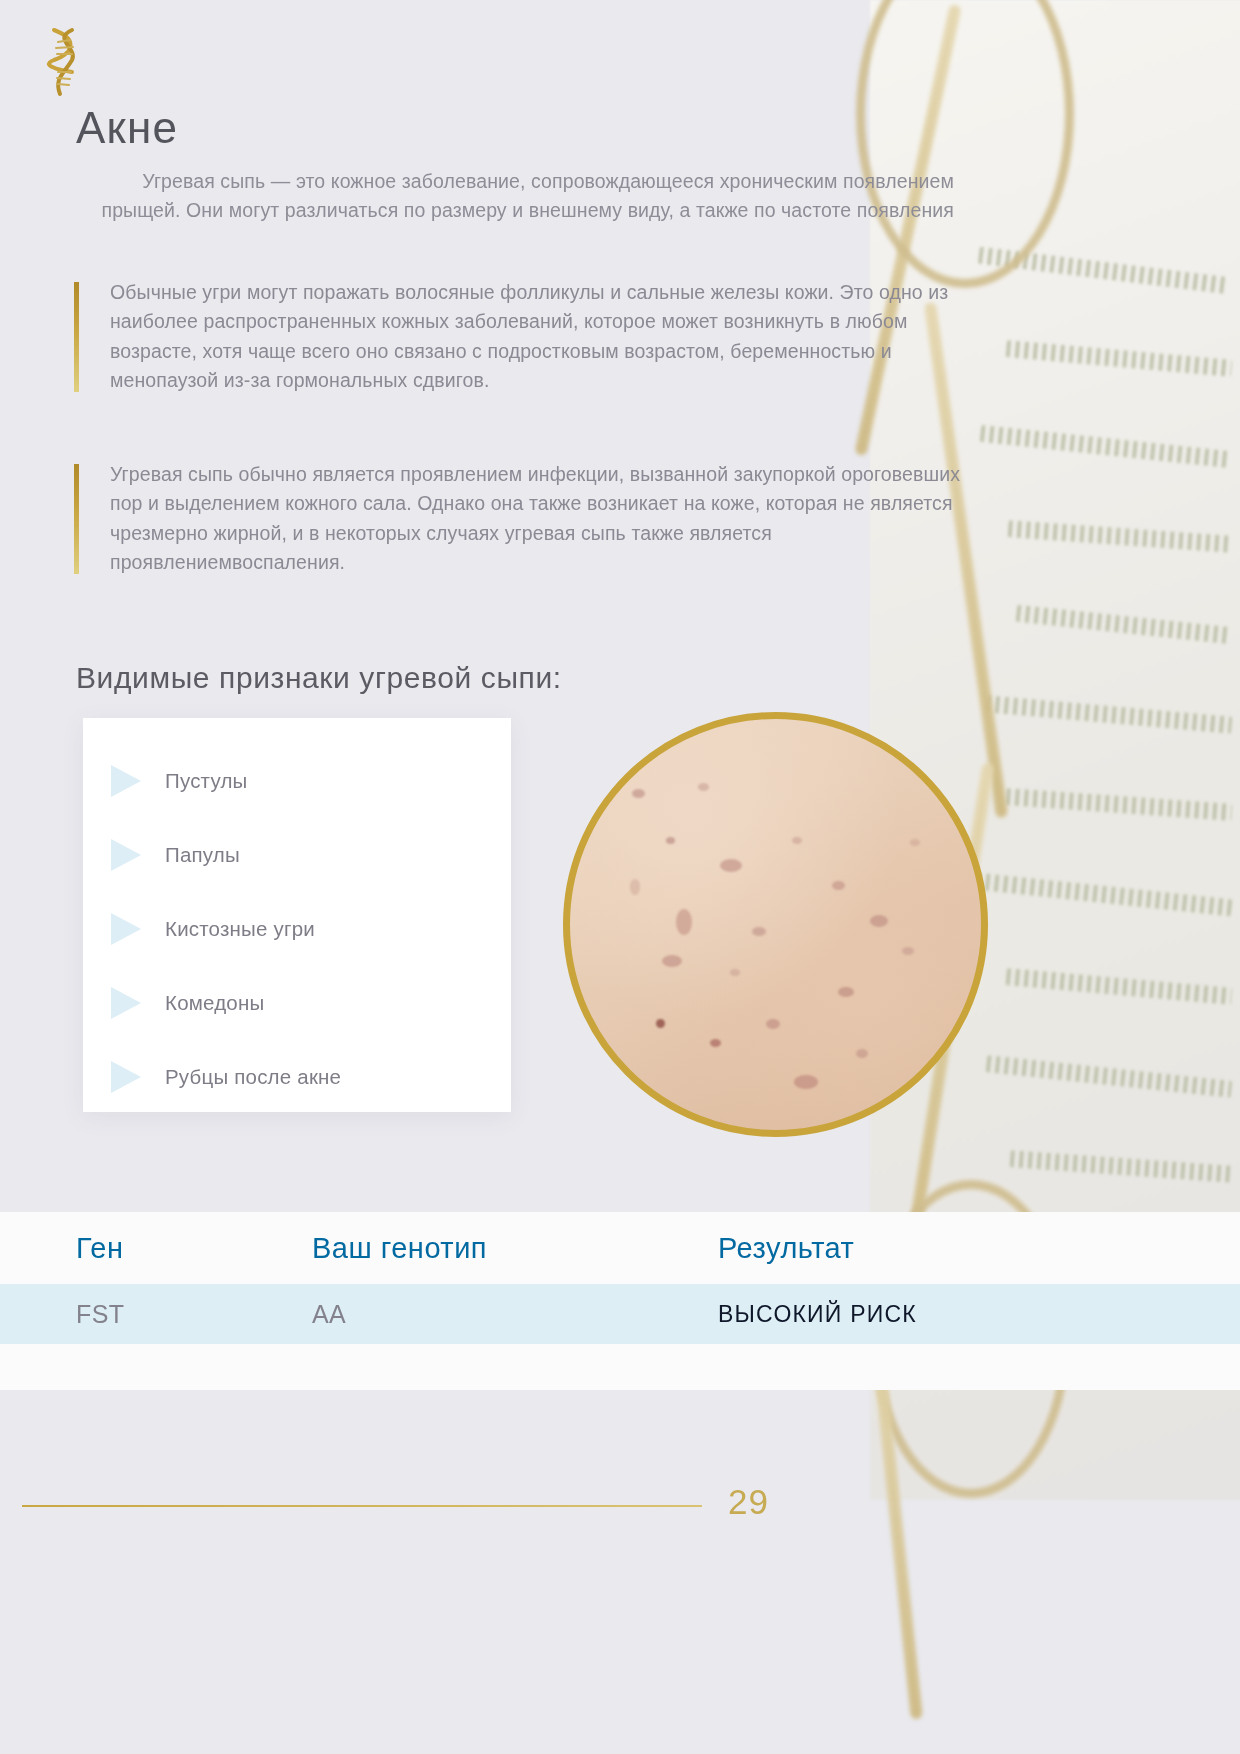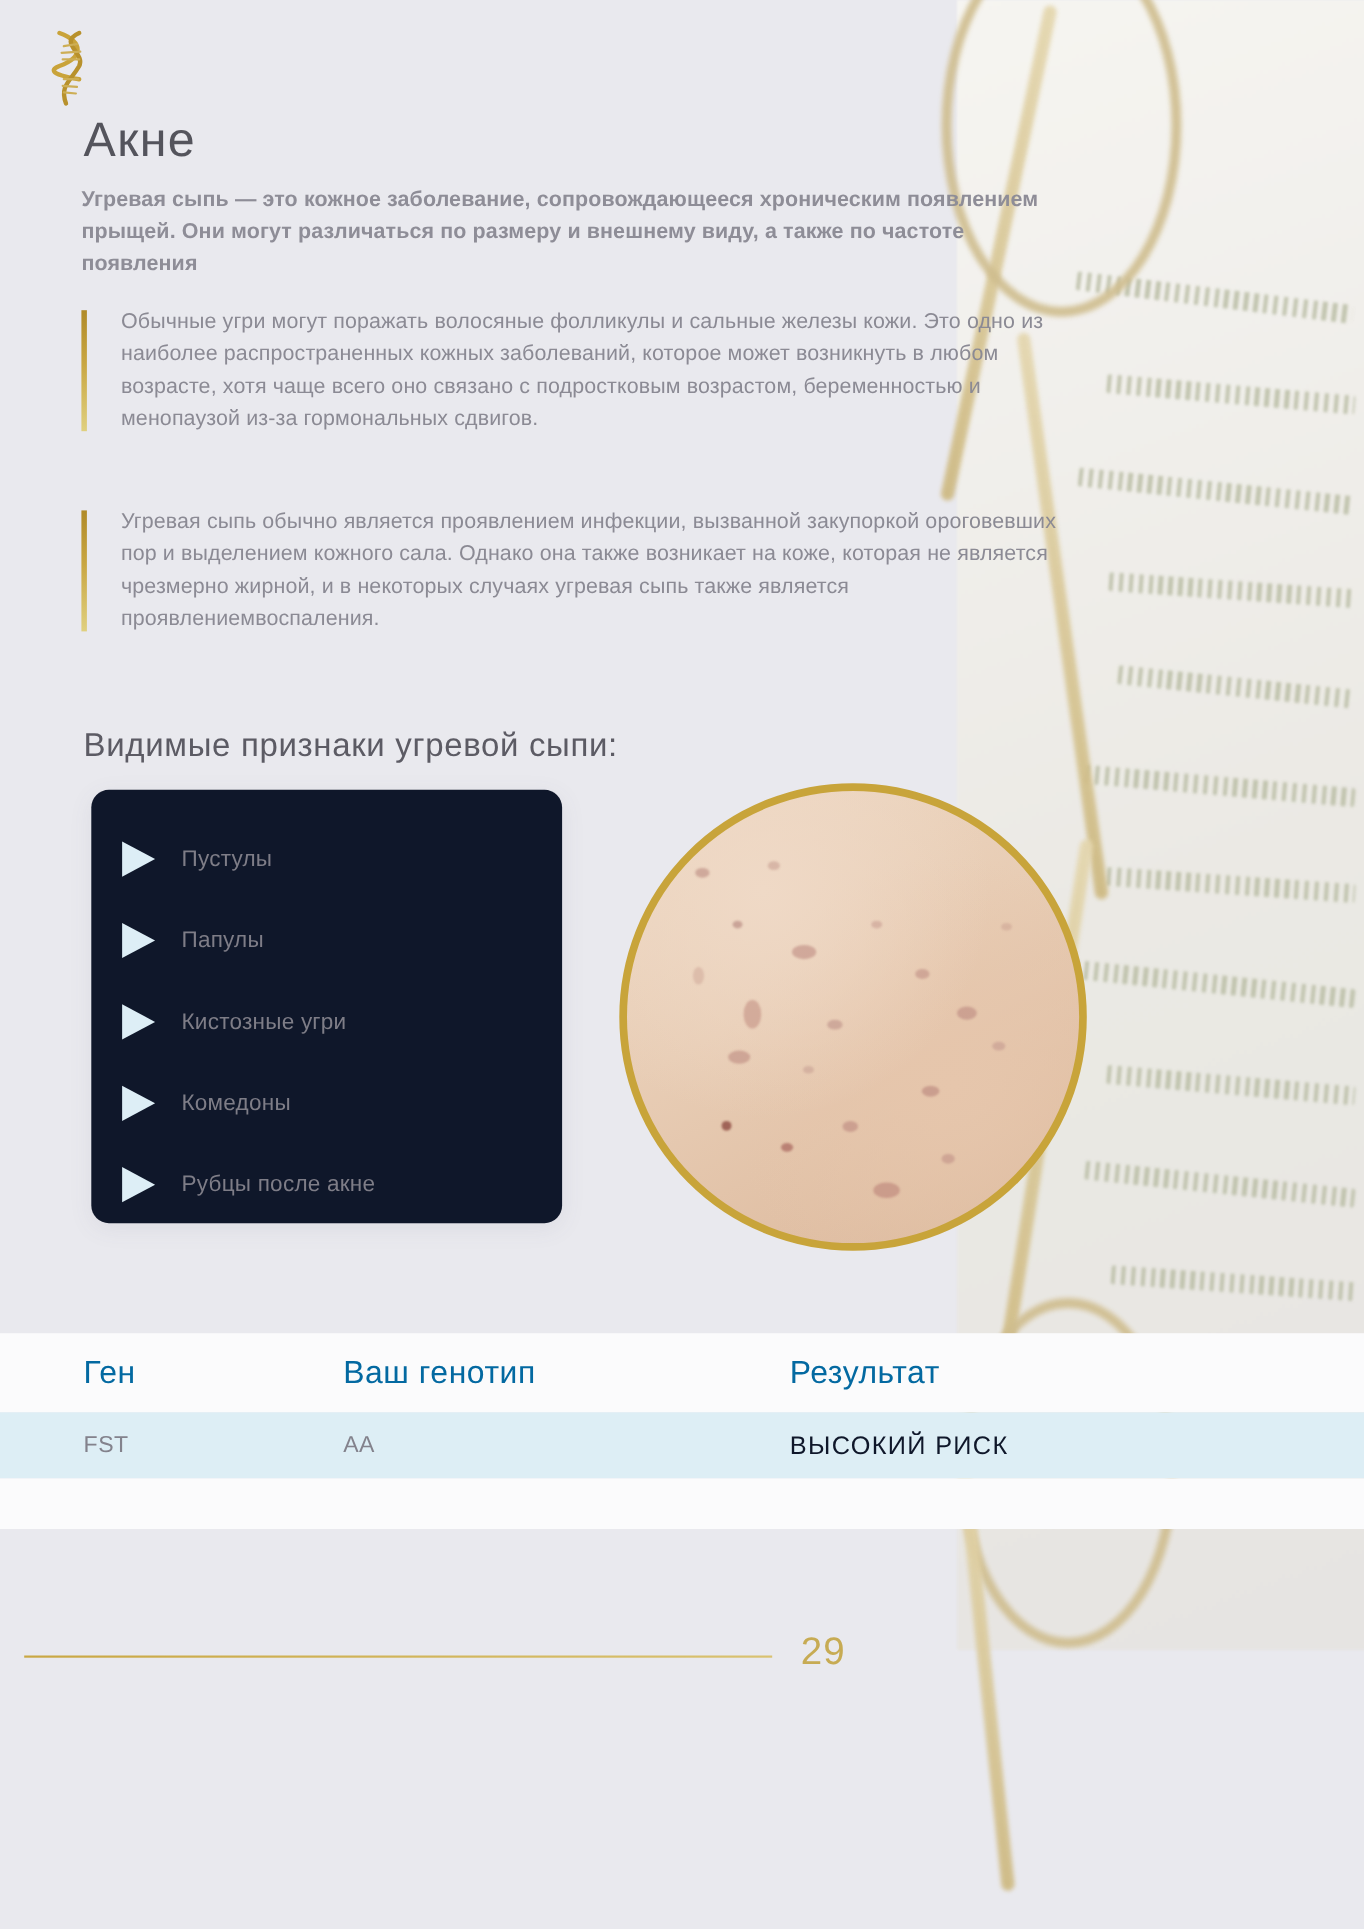--- a/index.html
+++ b/index.html
@@ -97,23 +97,24 @@
     color: #54545c;
   }
 
   .intro {
     position: absolute;
     left: 74px;
     top: 147px;
     width: 880px;
     font-size: 19.5px;
     line-height: 29px;
-    font-weight: 700;
+    font-weight: 400;
     color: #8e8d97;
     letter-spacing: .1px;
+    text-align: right;
   }
 
   .quote {
     position: absolute;
     left: 74px;
     width: 870px;
     padding-left: 36px;
     font-size: 19.5px;
     line-height: 29.5px;
     font-weight: 300;
@@ -140,22 +141,22 @@
     color: #5c5b64;
   }
 
   
   .symptom-card {
     position: absolute;
     left: 83px;
     top: 718px;
     width: 428px;
     height: 394px;
-    background: #0f172a;
-    border-radius: 16px;
+    background: #ffffff;
+    border-radius: 0;
     box-shadow: 0 5px 22px rgba(90,90,110,.08);
     z-index: 3;
     padding: 26px 0 0 0;
     box-sizing: border-box;
   }
   .symptom-row {
     display: flex;
     align-items: center;
     height: 74px;
     padding-left: 28px;
@@ -225,21 +226,21 @@
   .c1 { width: 312px; padding-left: 76px; box-sizing: border-box; }
   .c2 { width: 406px; box-sizing: border-box; }
   .c3 { flex: 1; box-sizing: border-box; }
   .th {
     font-size: 29px;
     font-weight: 300;
     color: #0369a1;
     letter-spacing: .5px;
   }
   .td {
-    font-size: 21px;
+    font-size: 25px;
     font-weight: 300;
     color: #83828c;
     letter-spacing: .4px;
   }
   .td-risk {
     font-size: 23px;
     font-weight: 300;
     color: #0f172a;
     letter-spacing: 1.2px;
   }

